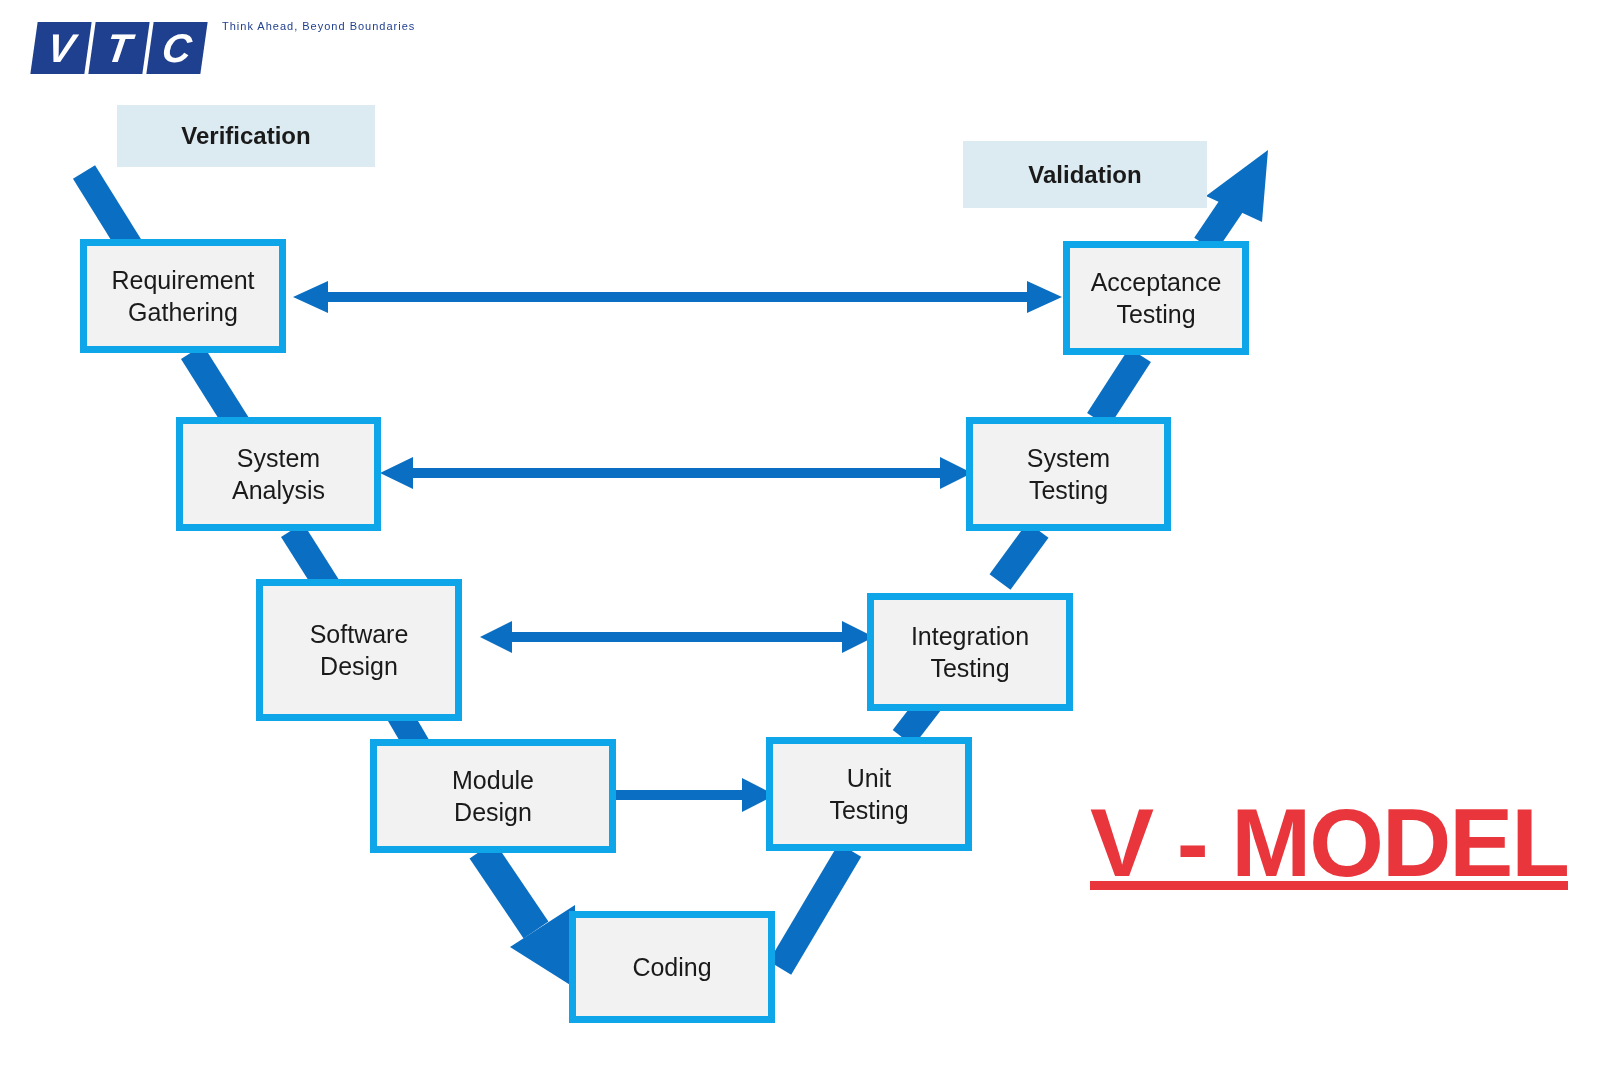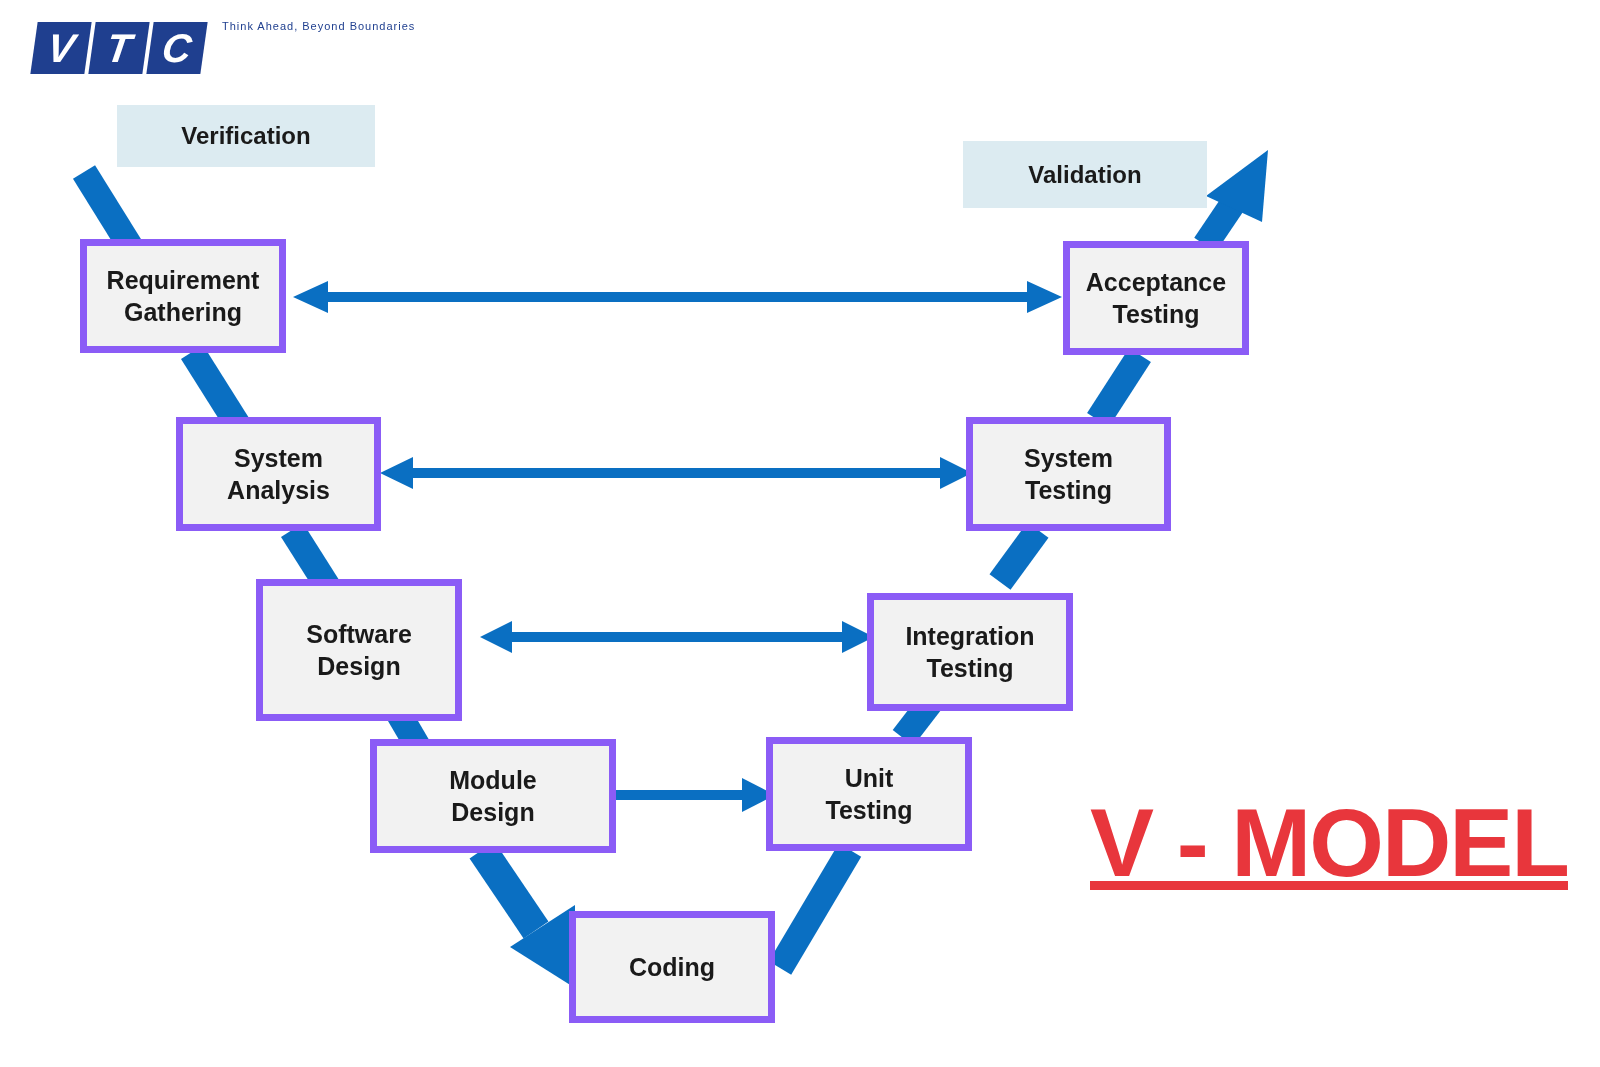--- a/index.html
+++ b/index.html
@@ -8,23 +8,23 @@
     #diagram { position: absolute; left: 0; top: 0; }
     .logo { position: absolute; left: 34px; top: 22px; height: 54px; display: flex; align-items: flex-start; }
     .logo-box { width: 54px; height: 52px; background: #1f3f8f; color: #fff; font-weight: bold; font-style: italic;
       font-size: 40px; display: flex; align-items: center; justify-content: center; margin-right: 4px;
       transform: skewX(-8deg); }
     .logo-text { margin-left: 6px; position: relative; }
     .logo-word { font-size: 54px; color: #1f3f8f; line-height: 50px; letter-spacing: -1px; display: block; }
     .logo-tag { font-size: 11px; color: #1f3f8f; letter-spacing: 1px; display: block; margin-top: -2px; margin-left: 8px; }
     .phase-label { position: absolute; background: #dcebf1; color: #1a1a1a; font-weight: bold; font-size: 24px;
       display: flex; align-items: center; justify-content: center; }
-    .box { position: absolute; background: #f2f2f2; border: 7px solid #8b5cf6; box-sizing: border-box;
+    .box { position: absolute; background: #f2f2f2; border: 7px solid #0ea5e9; box-sizing: border-box;
       display: flex; align-items: center; justify-content: center; text-align: center;
-      font-weight: bold; font-size: 25px; line-height: 32px; color: #1a1a1a; white-space: pre-line; }
+      font-weight: normal; font-size: 25px; line-height: 32px; color: #1a1a1a; white-space: pre-line; }
     .title { position: absolute; left: 1090px; top: 788px; color: #e8363c; font-weight: bold; font-size: 96px;
       letter-spacing: -2px; text-decoration: underline; }
   </style>
 </head>
 <body>
 
 <svg id="diagram" width="1600" height="1067">
 
   <line x1="84" y1="172" x2="140" y2="262" stroke="#0a6fc2" stroke-width="26"></line>
   <line x1="192" y1="352" x2="238" y2="425" stroke="#0a6fc2" stroke-width="26"></line>

